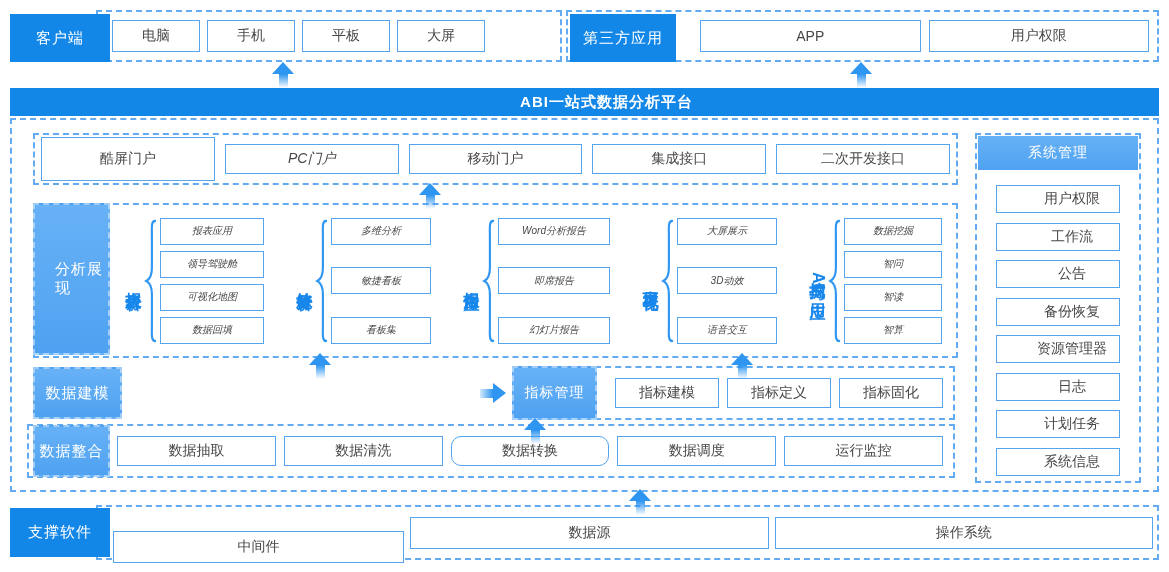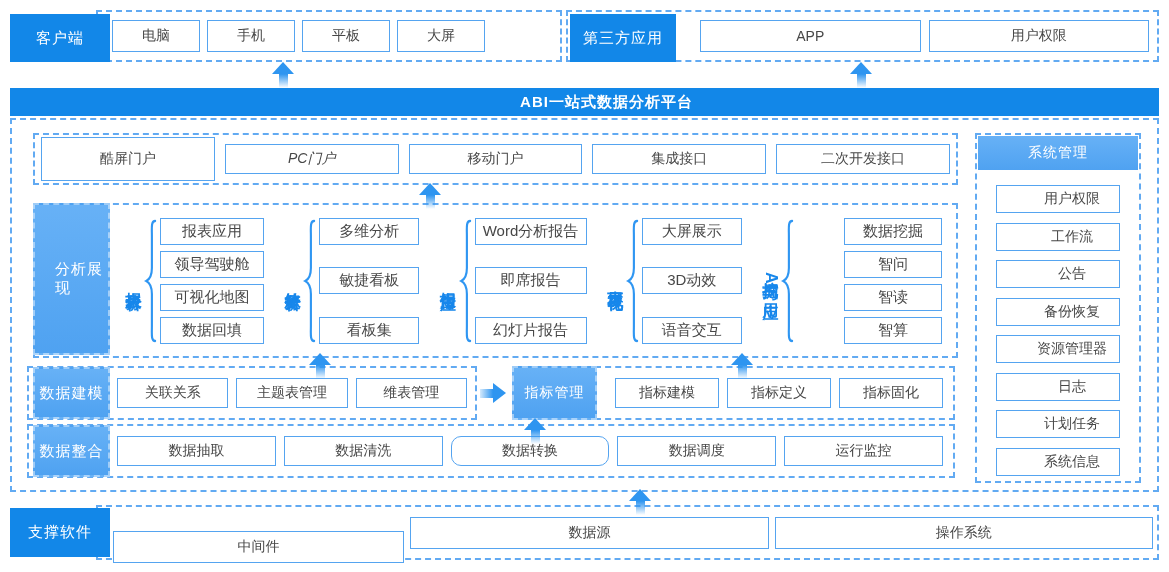--- a/index.html
+++ b/index.html
@@ -19,21 +19,21 @@
   .hrow .box{flex:1;}
   
   .agroups{display:flex;align-items:center;justify-content:space-between;
            padding:0 14px 0 88px;height:100%;}
   .agroup{display:flex;align-items:center;height:128px;}
   .vlabel{writing-mode:vertical-lr;text-orientation:mixed;font-weight:bold;color:#1787eb;
           font-size:16px;letter-spacing:1px;height:126px;display:inline-flex;align-items:center;
           justify-content:center;width:20px;}
   .brace{width:13px;height:126px;margin:0 3px 0 1px;}
   .acol{display:flex;flex-direction:column;justify-content:space-between;height:126px;}
-  .acol .box{height:27px;font-size:15px;}
+  .acol .box{height:27px;font-size:10px;font-style:italic;}
   
   .arrow-up{position:absolute;width:22px;z-index:5;}
   .arrow-up .head{width:0;height:0;border-left:11px solid transparent;border-right:11px solid transparent;
                   border-bottom:12px solid #2e95f0;}
   .arrow-up .tail{width:9px;height:14px;margin:0 auto;
                   background:linear-gradient(180deg,#2e95f0,rgba(46,149,240,0));}
   .arrow-right{position:absolute;display:flex;align-items:center;z-index:5;}
   .arrow-right .tail{width:13px;height:9px;background:linear-gradient(90deg,rgba(46,149,240,.2),#2e95f0);}
   .arrow-right .head{width:0;height:0;border-top:10px solid transparent;border-bottom:10px solid transparent;
                      border-left:13px solid #2e95f0;}
@@ -141,48 +141,41 @@
           <div class="box">3D动效</div>
           <div class="box">语音交互</div>
         </div>
       </div>
 
       <div class="agroup">
         <span class="vlabel">挖掘与AI应用</span>
         <svg class="brace" viewBox="0 0 14 126" preserveAspectRatio="none">
             <path d="M12 3 C7.5 3 8.5 10 8.5 18 L8.5 50 C8.5 58 6.5 61 2.5 63 C6.5 65 8.5 68 8.5 76 L8.5 108 C8.5 116 7.5 123 12 123" fill="none" stroke="#2f96f2" stroke-width="2.3" stroke-linecap="round"></path>
           </svg>
-        <div class="acol" style="width:98px;margin-left:47px;">
+        <div class="acol" style="width:98px;">
           <div class="box">数据挖掘</div>
           <div class="box">智问</div>
           <div class="box">智读</div>
           <div class="box">智算</div>
         </div>
       </div>
     </div>
   </div>
   <div class="abs lbl-light" style="left:33px;top:203px;width:77px;height:152px;z-index:4;padding-left:20px;">分析展现</div>
 
   <div class="arrow-up" style="left:309px;top:353px;">
       <div class="head"></div>
       <div class="tail"></div>
     </div>
   <div class="arrow-up" style="left:731px;top:353px;">
       <div class="head"></div>
       <div class="tail"></div>
     </div>
 
-  <div class="abs dashed" style="left:27px;top:366px;width:450px;height:54px;">
-    <div class="hrow" style="height:100%;padding:0 8px 0 88px;gap:8px;">
-      <div class="box" style="height:30px;">关联关系</div>
-      <div class="box" style="height:30px;">主题表管理</div>
-      <div class="box" style="height:30px;">维表管理</div>
-    </div>
-  </div>
-  <div class="abs lbl-light" style="left:33px;top:367px;width:77px;height:52px;z-index:4;">数据建模</div>
+  <div class="abs lbl-light" style="left:33px;top:367px;width:89px;height:52px;z-index:4;">数据建模</div>
 
   <div class="arrow-right" style="left:480px;top:383px;">
       <div class="tail"></div>
       <div class="head"></div>
     </div>
 
   <div class="abs dashed" style="left:595px;top:366px;width:360px;height:54px;">
     <div class="hrow" style="height:100%;padding:0 10px 0 18px;gap:8px;">
       <div class="box" style="height:30px;">指标建模</div>
       <div class="box" style="height:30px;">指标定义</div>

